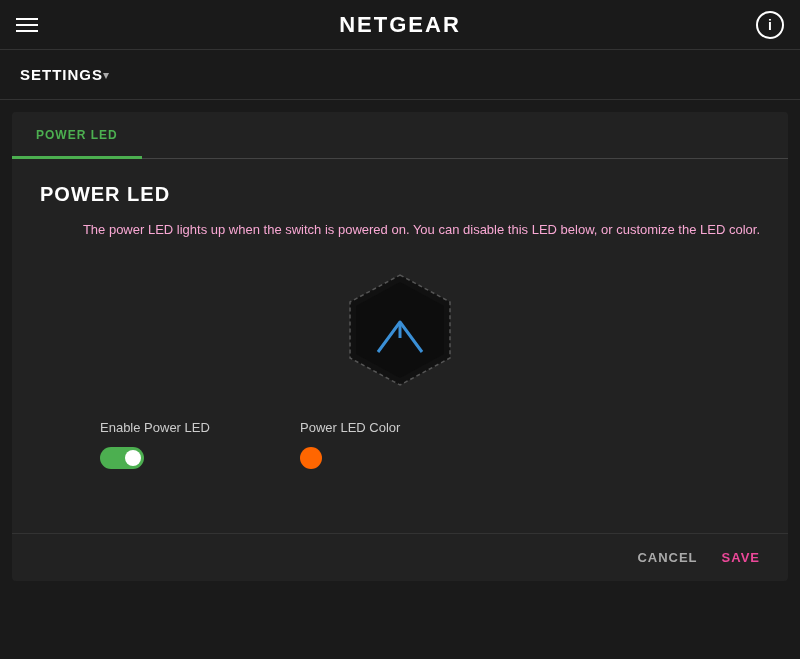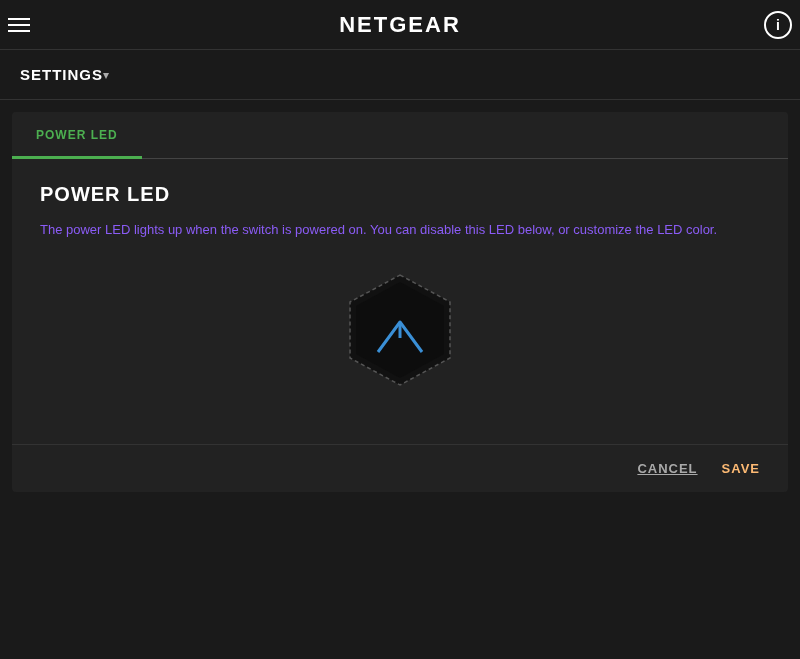--- a/index.html
+++ b/index.html
@@ -12,21 +12,21 @@
       color: #fff;
       overflow: hidden;
     }
 
     
     .header {
       background: #1a1a1a;
       display: flex;
       align-items: center;
       justify-content: space-between;
-      padding: 0 8px;
+      padding: 0 16px;
       height: 50px;
       border-bottom: 1px solid #333;
     }
 
     .header-logo {
       position: absolute;
       left: 50%;
       transform: translateX(-50%);
       font-size: 22px;
       font-weight: bold;
@@ -133,23 +133,24 @@
     .page-title {
       font-size: 20px;
       font-weight: bold;
       letter-spacing: 1px;
       color: #fff;
       margin-bottom: 14px;
     }
 
     .page-description {
       font-size: 13px;
-      color: #8b5cf6;
+      color: #f9a8d4;
       margin-bottom: 30px;
       line-height: 1.5;
+      text-align: right;
     }
 
     
     .led-icon-area {
       display: flex;
       justify-content: center;
       margin-bottom: 30px;
     }
 
     .hexagon-container {
@@ -232,27 +233,26 @@
 
     .btn-cancel {
       background: transparent;
       border: none;
       color: #aaa;
       font-size: 13px;
       font-weight: bold;
       letter-spacing: 1px;
       cursor: pointer;
       text-transform: uppercase;
-      text-decoration: underline;
     }
 
     .btn-save {
       background: transparent;
       border: none;
-      color: #fdba74;
+      color: #ec4899;
       font-size: 13px;
       font-weight: bold;
       letter-spacing: 1px;
       cursor: pointer;
       text-transform: uppercase;
     }
   </style>
 </head>
 <body>
 
@@ -291,20 +291,35 @@
           <polygon points="60,5 110,32 110,88 60,115 10,88 10,32" fill="#111" stroke="#555" stroke-width="1.5" stroke-dasharray="4,3"></polygon>
 
           <polygon points="60,12 104,36 104,84 60,108 16,84 16,36" fill="#0d0d0d"></polygon>
 
           <polyline points="38,82 60,52 82,82" fill="none" stroke="#3a8fd6" stroke-width="3" stroke-linejoin="round"></polyline>
           <line x1="60" y1="52" x2="60" y2="68" stroke="#3a8fd6" stroke-width="3"></line>
         </svg>
       </div>
     </div>
 
+    <div class="controls-row">
+      <div class="control-group">
+        <span class="control-label">Enable Power LED</span>
+        <div class="toggle-switch">
+          <div class="toggle-track">
+            <div class="toggle-thumb"></div>
+          </div>
+        </div>
+      </div>
+
+      <div class="control-group">
+        <span class="control-label">Power LED Color</span>
+        <div class="color-swatch" style="background: rgb(255, 102, 0);"></div>
+      </div>
+    </div>
 
   </div>
 
   <div class="footer">
     <button class="btn-cancel">CANCEL</button>
     <button class="btn-save">SAVE</button>
   </div>
 
 </div>
 

